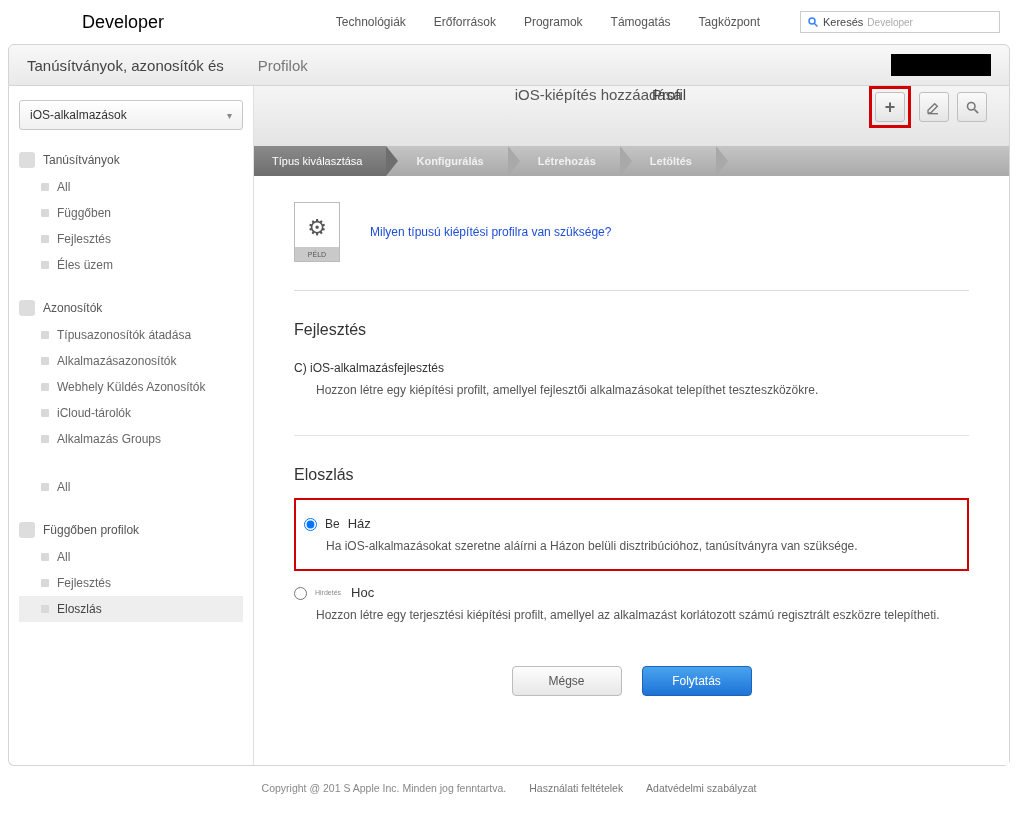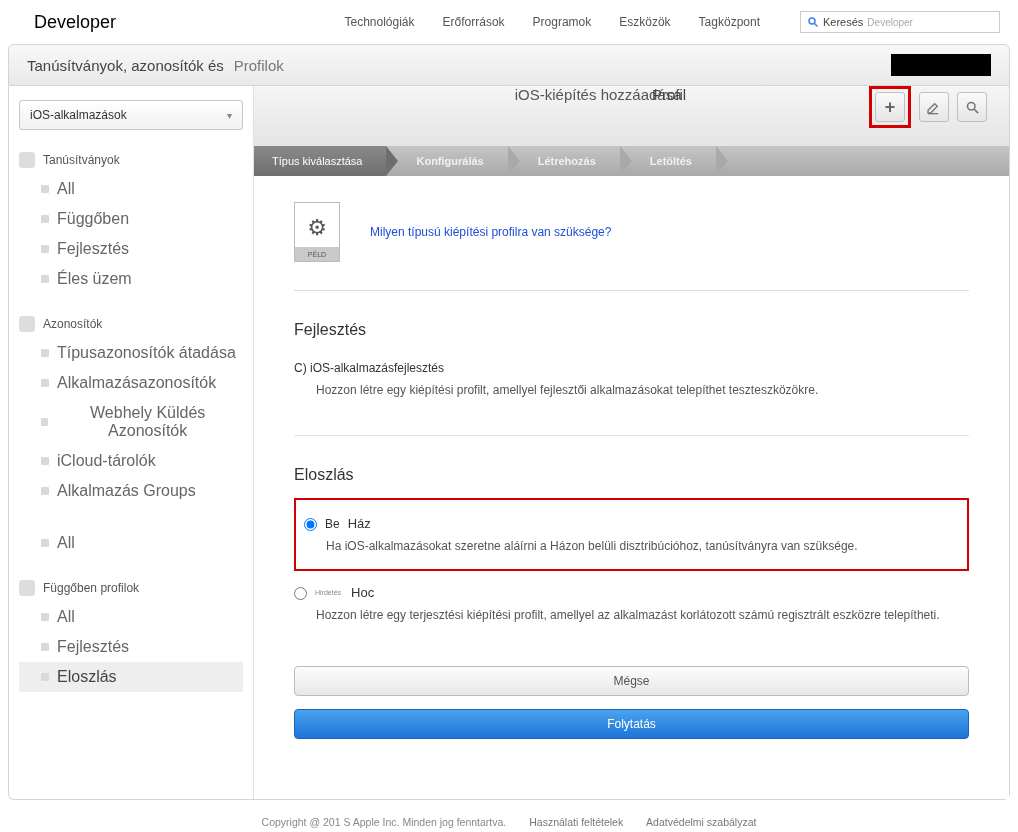--- a/index.html
+++ b/index.html
@@ -1,46 +1,46 @@
 <!DOCTYPE html>
 <html><head>
 <meta charset="utf-8">
 <style>
 * { margin: 0; padding: 0; box-sizing: border-box; }
 body { font-family: "Helvetica Neue", Helvetica, Arial, sans-serif; font-size: 13px; color: #333; background: #fff; }
 
 
-.topnav { display: flex; align-items: center; height: 44px; padding: 0 18px; }
+.topnav { display: flex; align-items: center; height: 44px; padding: 0 18px; margin-left: 48px; }
 .topnav .apple-logo { font-size: 22px; margin-right: 16px; color: #000; }
 .topnav .brand { font-size: 18px; font-weight: 400; color:#000; margin-right: auto; }
 .topnav .nav-links { display: flex; gap: 28px; font-size: 12px; color:#555; }
 .topnav .nav-links span { cursor: pointer; }
 .topnav .search-wrap { margin-left: 40px; display:flex; align-items:center; border:1px solid #ccc; padding:2px 6px; width:200px; height:22px;}
 .topnav .search-wrap svg { width:12px; height:12px; margin-right:4px; }
 .topnav .search-wrap .label { font-size:11px; color:#444; }
 .topnav .search-wrap .sub { font-size:10px; color:#aaa; margin-left:4px;}
 
 
 .titlebar { display:flex; align-items:center; height:42px; padding:0 18px;
   background: linear-gradient(#f8f8f8,#e9e9e9); border:1px solid #d4d4d4; border-radius:6px 6px 0 0; margin:0 8px; }
 .titlebar .t1 { font-size:15px; color:#444; }
-.titlebar .t2 { font-size:15px; color:#777; margin-left:10px; }
+.titlebar .t2 { font-size:15px; color:#777; margin-left:34px; }
 .titlebar .blackbox { margin-left:auto; width:100px; height:22px; background:#000; }
 
 
 .frame { display:flex; margin:0 8px; border:1px solid #d4d4d4; border-top:none; border-radius:0 0 6px 6px; min-height:680px;}
 
 
 .sidebar { width:245px; border-right:1px solid #e0e0e0; padding:14px 10px; }
 .dropdown { border:1px solid #c8c8c8; border-radius:3px; height:30px; display:flex; align-items:center; padding:0 10px; background:linear-gradient(#fff,#f0f0f0); cursor:pointer; position:relative; font-size:12px; color:#333;}
 .dropdown::after { content:"▾"; position:absolute; right:10px; color:#888; font-size:10px;}
 .sb-section { margin-top:22px; }
 .sb-header { display:flex; align-items:center; gap:8px; font-size:12px; color:#555; margin-bottom:6px;}
 .sb-header .ico { width:16px;height:16px; background:#ddd; border-radius:3px; display:inline-block;}
-.sb-item { display:flex; align-items:center; gap:8px; font-size:16px; color:#666; padding:6px 4px 6px 22px; cursor:pointer;text-align:center;}
+.sb-item { display:flex; align-items:center; gap:8px; font-size:12px; color:#666; padding:6px 4px 6px 22px; cursor:pointer;}
 .sb-item::before { content:""; width:8px;height:8px; background:#d9d9d9; border-radius:1px; display:inline-block;}
 .sb-item.active { background:#eee; color:#444;}
 
 
 .main { flex:1; display:flex; flex-direction:column; background:#fff; }
 
 .mainhead { height:60px; background:linear-gradient(#f5f5f5,#e4e4e4); display:flex; align-items:flex-start; padding:0 22px; position:relative;}
 .mainhead .mh-title { font-size:15px; color:#555; position:absolute; left:50%; transform:translateX(-70%);}
 .mainhead .mh-sub { font-size:15px; color:#444; position:absolute; left:50%; transform:translateX(60%);}
 .mainhead .actions { margin-left:auto; display:flex; gap:8px; align-items:center;}
@@ -71,41 +71,41 @@
 .opt { padding:8px 0 18px 0;}
 .opt .opt-head { display:flex; align-items:center; gap:8px; font-size:13px; color:#333;}
 .opt .opt-head input[type=radio] { margin-top:1px;}
 .opt .opt-head .pre { font-size:12px;}
 .opt .opt-head .tiny { font-size:7px; color:#888; margin-right:2px;}
 .opt .opt-desc { font-size:12px; color:#555; margin:6px 0 0 22px; line-height:1.5;}
 .distribution-box { border:2px solid #d20000; padding:8px 10px 14px 8px; }
 .content hr { border:none; border-top:1px solid #e4e4e4; margin:18px 0;}
 
 
-.btnrow { display:flex; justify-content:center; gap:13px; padding:24px 0 30px 0;flex-direction:column;}
+.btnrow { display:flex; justify-content:center; gap:20px; padding:24px 0 30px 0;}
 .btn { min-width:110px; height:30px; border-radius:4px; border:1px solid; font-size:12px; cursor:pointer;}
 .btn.cancel { background:linear-gradient(#fdfdfd,#e7e7e7); border-color:#bcbcbc; color:#555;}
 .btn.primary { background:linear-gradient(#4aa3ef,#1e73d6); border-color:#1b63b8; color:#fff;}
 
 
 .pagefoot { text-align:center; font-size:10.5px; color:#888; padding:16px 0 20px 0;}
 .pagefoot span { margin:0 10px;}
 .pagefoot .link { color:#777; cursor:pointer;}
 </style>
 </head>
 <body>
 
 <div class="topnav">
   <span class="apple-logo"></span>
   <span class="brand">Developer</span>
   <div class="nav-links">
     <span>Technológiák</span>
     <span>Erőforrások</span>
     <span>Programok</span>
-    <span>Eszközök</span>
+    <span>Támogatás</span>
     <span>Tagközpont</span>
   </div>
   <div class="search-wrap">
     <svg viewBox="0 0 24 24" fill="none" stroke="#3b82f6" stroke-width="3">
         <circle cx="10" cy="10" r="6"></circle>
         <line x1="15" y1="15" x2="21" y2="21"></line>
       </svg>
     <span class="label">Keresés</span>
     <span class="sub">Developer</span>
   </div>

